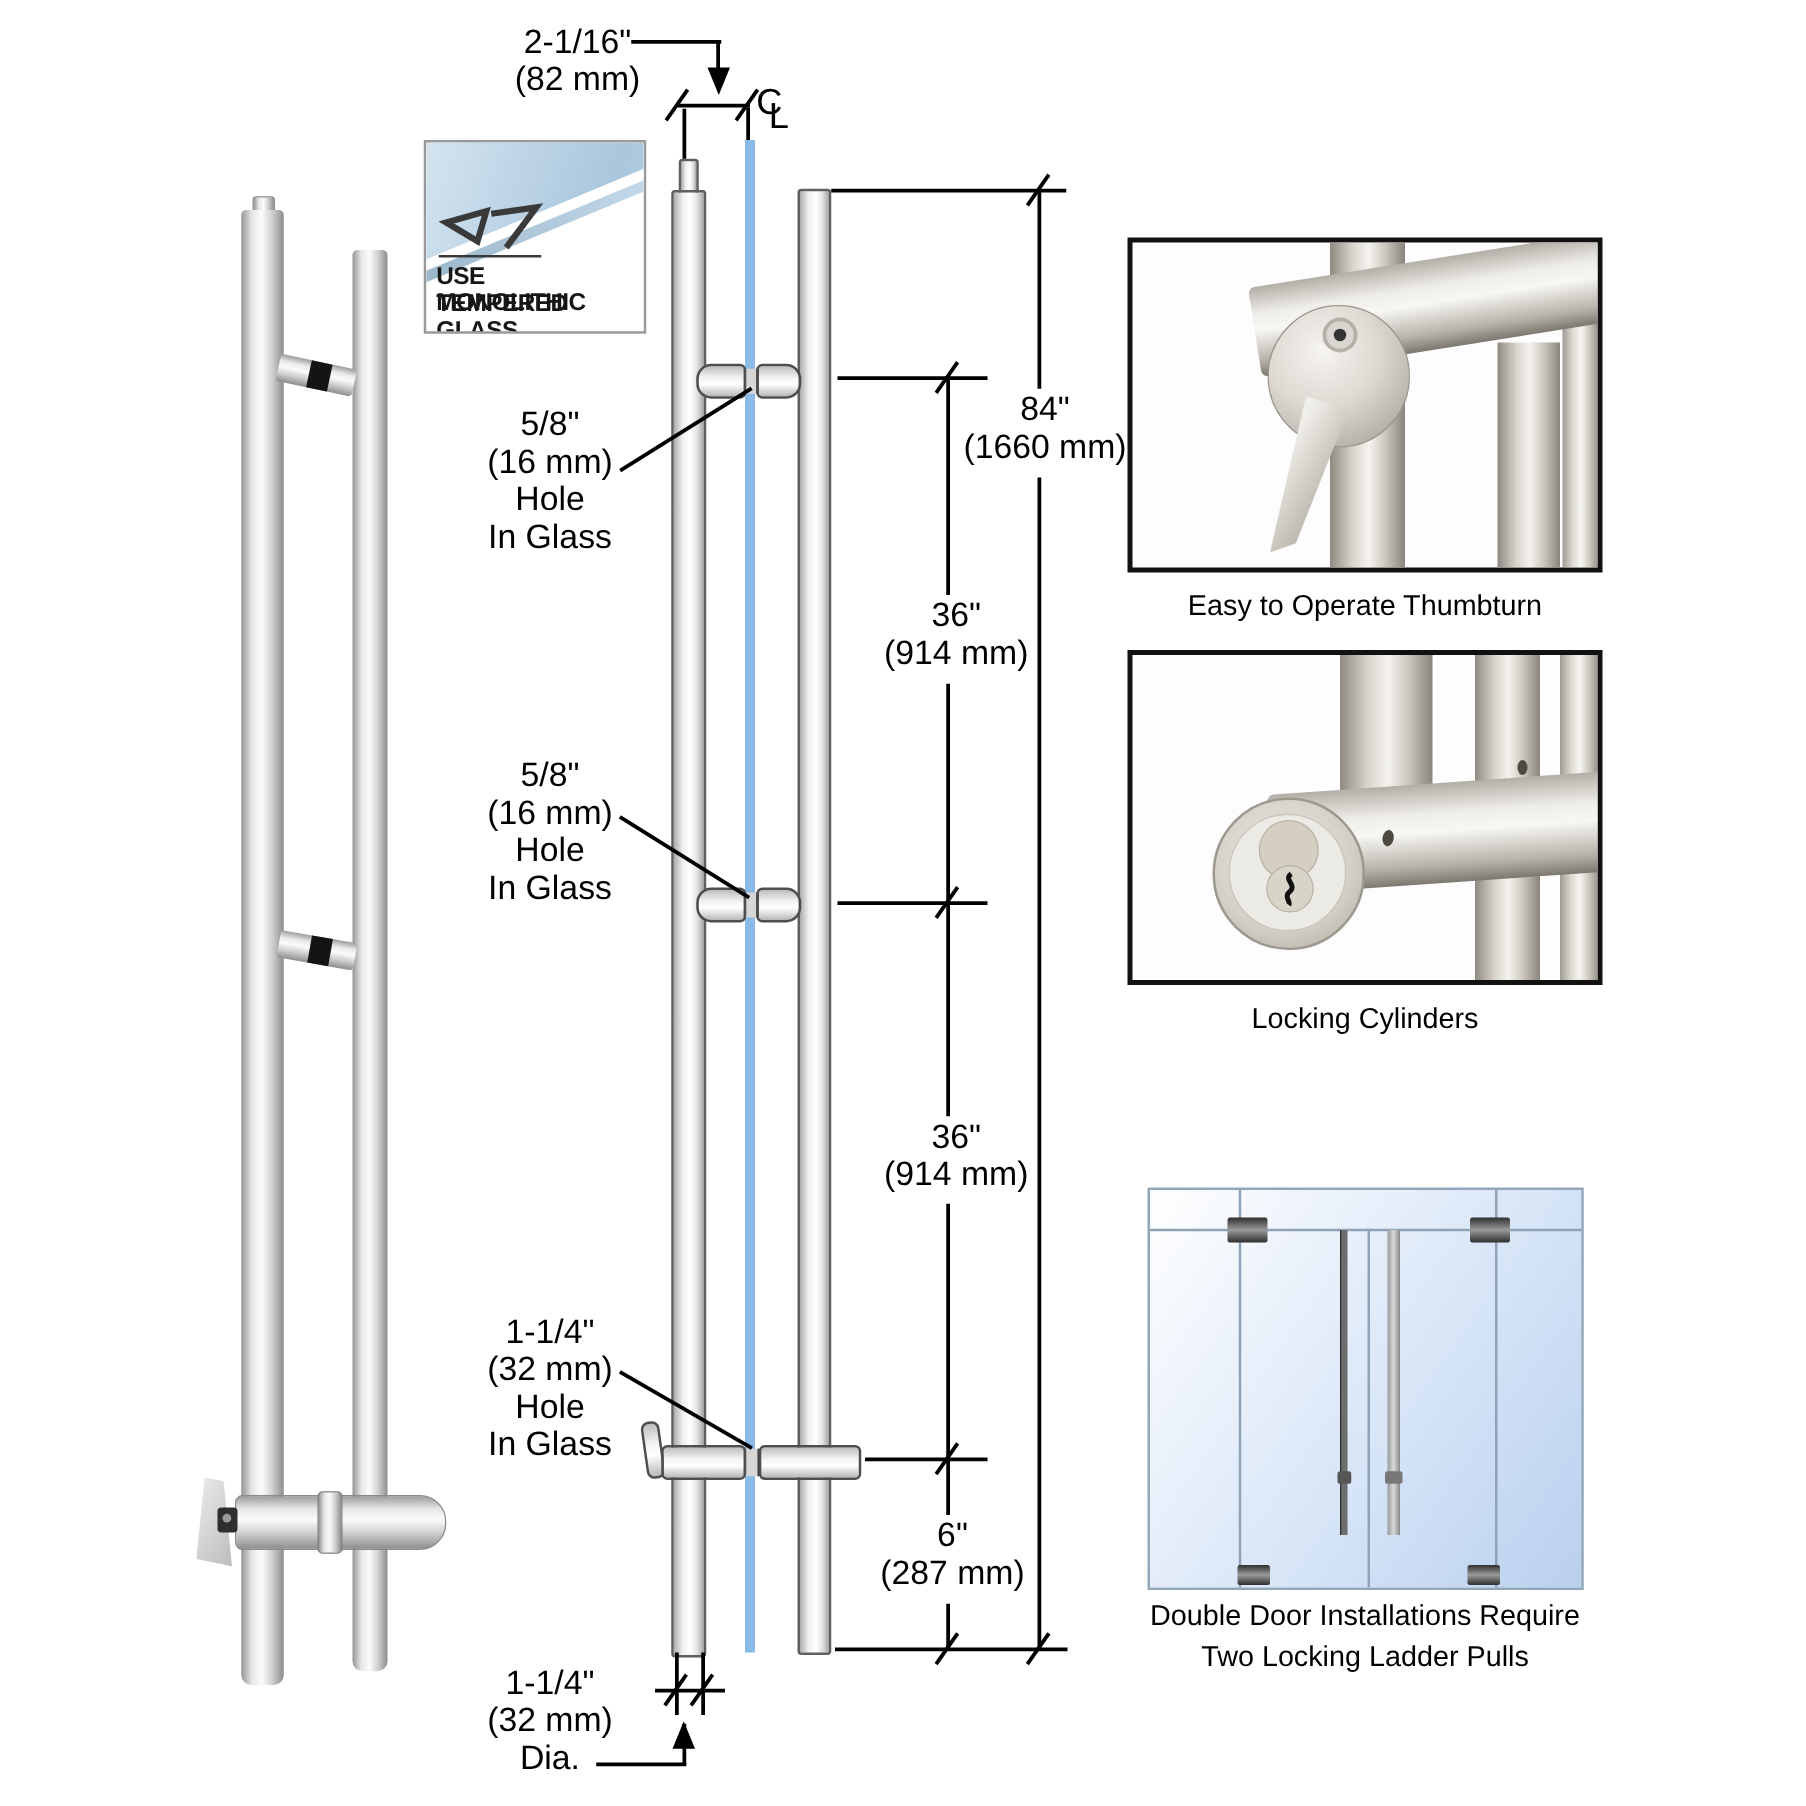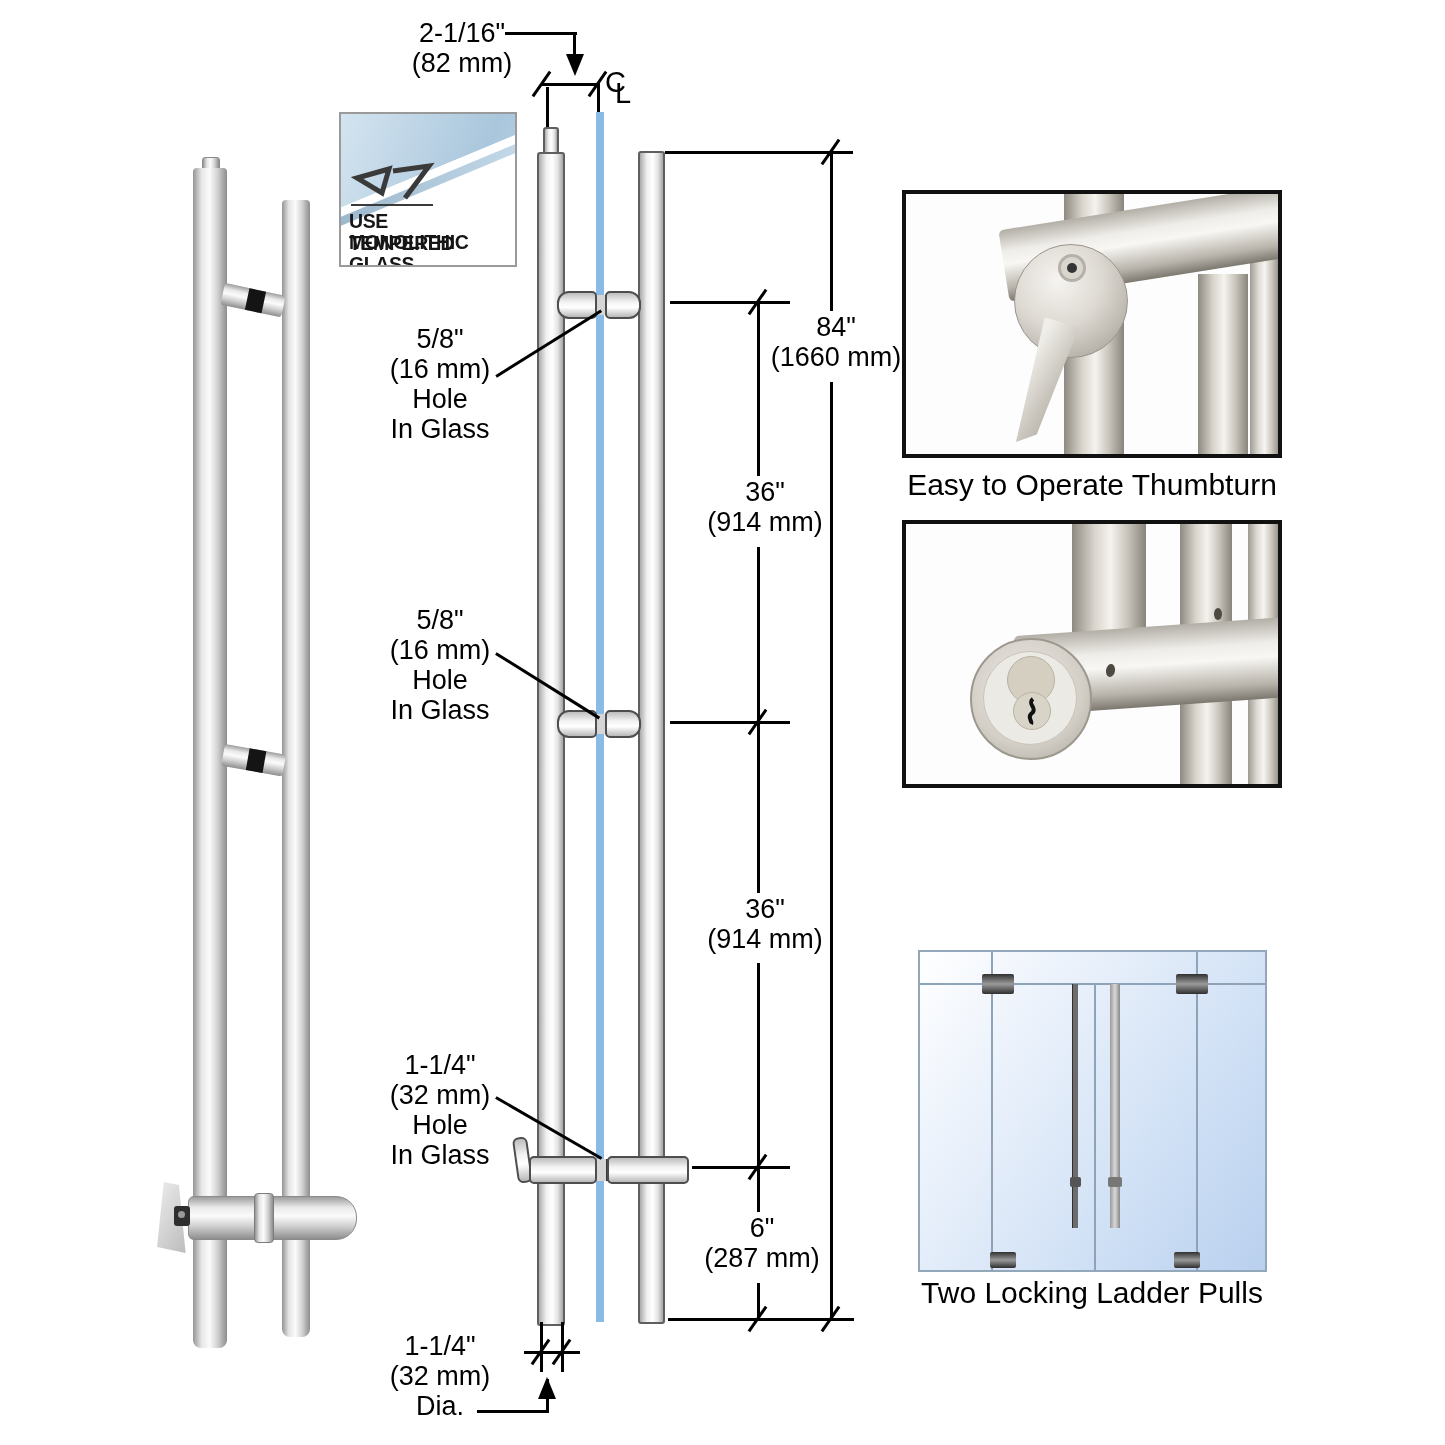--- a/index.html
+++ b/index.html
@@ -30,21 +30,21 @@
   .metal-warm-h{background:linear-gradient(180deg,#b3afa7,#efede9 30%,#f8f7f4 48%,#b7b2a9 82%,#7d786f);}
   
   #badge{position:absolute;left:339px;top:112px;width:174px;height:151px;border:2px solid #9a9a9a;
          background:#fff;overflow:hidden;}
   .badge-pane{position:absolute;left:0;top:0;width:100%;height:100%;}
   #badge .txt{position:absolute;left:8px;width:160px;font-size:19.5px;font-weight:700;
               letter-spacing:-0.4px;line-height:21px;color:#161616;}
   
   .photo{position:absolute;width:380px;height:268px;border:4px solid #111;background:#fdfdfd;
          box-sizing:border-box;overflow:hidden;}
-  .caption{position:absolute;width:380px;text-align:center;font-size:30px;line-height:33px;}
+  .caption{position:absolute;width:380px;text-align:center;font-size:23px;line-height:33px;}
   .circle{border-radius:50%;}
   
   #door{position:absolute;left:918px;top:950px;width:349px;height:322px;overflow:hidden;
         border:2px solid #93a7bb;box-sizing:border-box;
         background:linear-gradient(125deg,#ffffff 0%,#eaf1fb 30%,#cfe0f5 68%,#b9d0ee 100%);}
   .doorline{position:absolute;background:#8fa3b8;}
   .patch{position:absolute;background:linear-gradient(180deg,#303030,#9a9a9a 50%,#2e2e2e);border-radius:2px;}
   
   .holelabel{position:absolute;width:104px;text-align:center;font-size:27px;line-height:30px;}
   
@@ -231,34 +231,36 @@
       <div class="abs circle" style="left:11px;top:11px;width:92px;height:92px;background:#eceae4;border:1px solid #c9c4ba;"></div>
       <div class="abs circle" style="left:35px;top:16px;width:46px;height:46px;background:#d5cfc2;border:1px solid #b9b2a4;"></div>
       <div class="abs circle" style="left:41px;top:52px;width:36px;height:36px;background:#d9d4c8;border:1px solid #b9b2a4;"></div>
       <svg style="position:absolute;left:50px;top:56px;" width="20" height="30" viewBox="0 0 20 30">
         <path d="M11,3 C4,8 17,12 9,18 C5,22 11,25 9,28" fill="none" stroke="#111" stroke-width="4"></path>
       </svg>
     </div>
     <div class="abs circle" style="left:200px;top:140px;width:9px;height:13px;background:#4d4a42;transform:rotate(10deg);"></div>
     <div class="abs circle" style="left:308px;top:84px;width:8px;height:12px;background:#4d4a42;"></div>
   </div>
+  <div class="caption" style="left:902px;top:798px;">Locking Cylinders</div>
 
   <div id="door">
     <div class="doorline" style="left:0;top:31px;width:349px;height:2px;"></div>
     <div class="doorline" style="left:71px;top:0;width:2px;height:322px;"></div>
     <div class="doorline" style="left:174px;top:31px;width:2px;height:291px;"></div>
     <div class="doorline" style="left:276px;top:0;width:2px;height:322px;"></div>
     <div class="patch" style="left:62px;top:22px;width:32px;height:20px;"></div>
     <div class="patch" style="left:256px;top:22px;width:32px;height:20px;"></div>
     <div class="patch" style="left:70px;top:300px;width:26px;height:16px;"></div>
     <div class="patch" style="left:254px;top:300px;width:26px;height:16px;"></div>
     <div class="abs" style="left:152px;top:32px;width:5px;height:244px;background:#6d6d6d;border-left:1px solid #2f2f2f;">
       <div class="abs" style="left:-3px;top:193px;width:11px;height:10px;background:#555;border-radius:2px;"></div>
     </div>
     <div class="abs" style="left:190px;top:32px;width:10px;height:244px;background:linear-gradient(90deg,#9a9a9a,#d9d9d9 50%,#878787);">
       <div class="abs" style="left:-2px;top:193px;width:14px;height:10px;background:#777;border-radius:2px;"></div>
     </div>
   </div>
   <div class="caption" style="left:880px;top:1276px;width:424px;">
+    <div>Double Door Installations Require</div>
     <div>Two Locking Ladder Pulls</div>
   </div>
 
 </div>
 
 </body></html>

